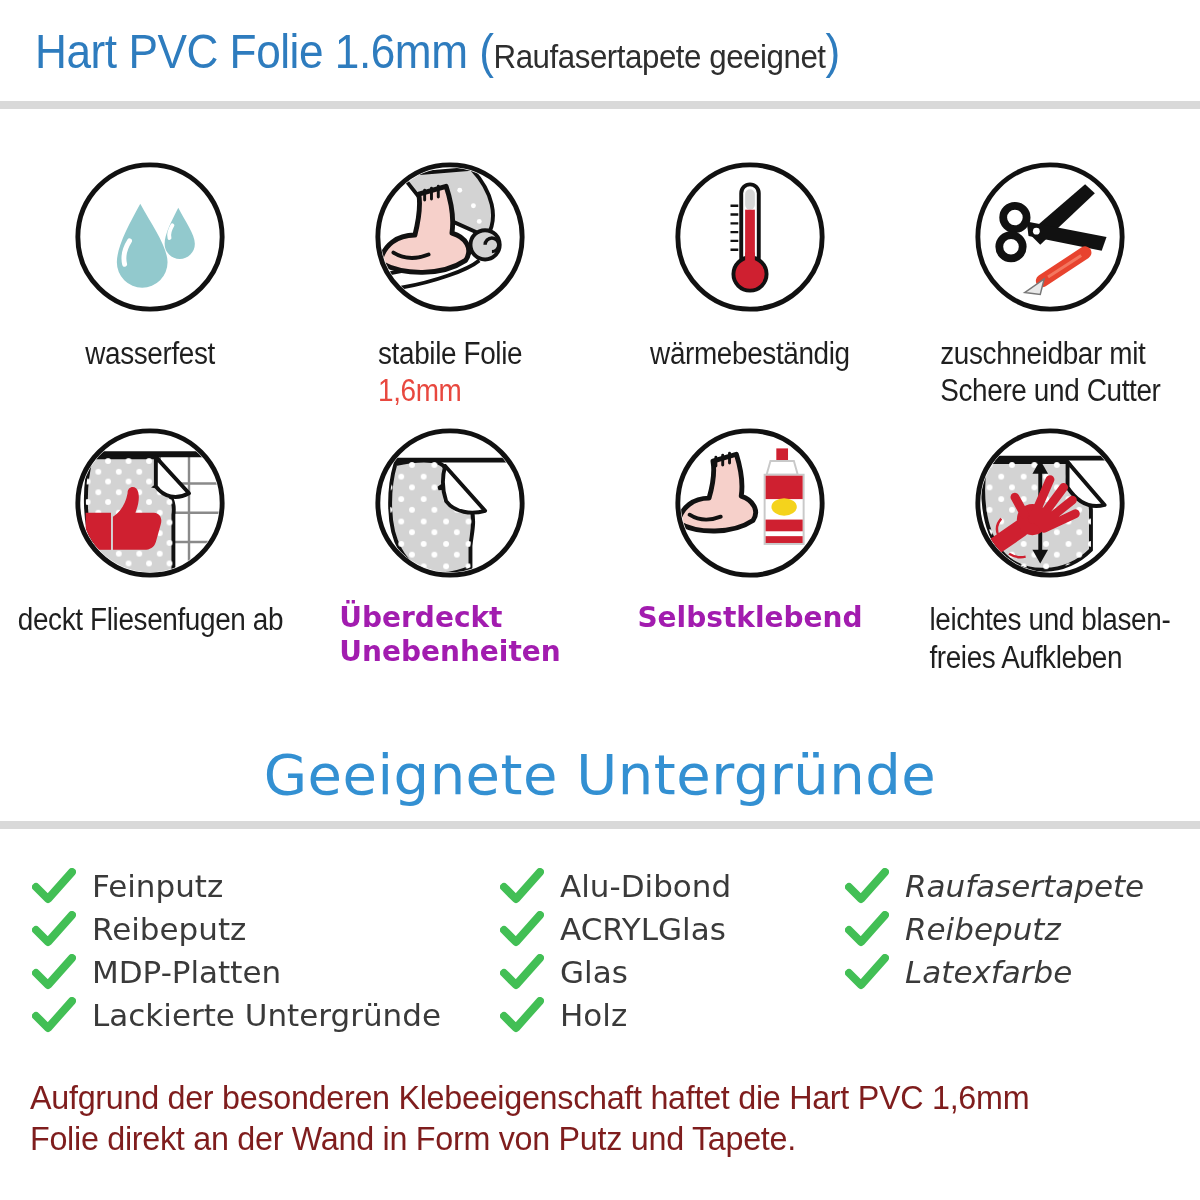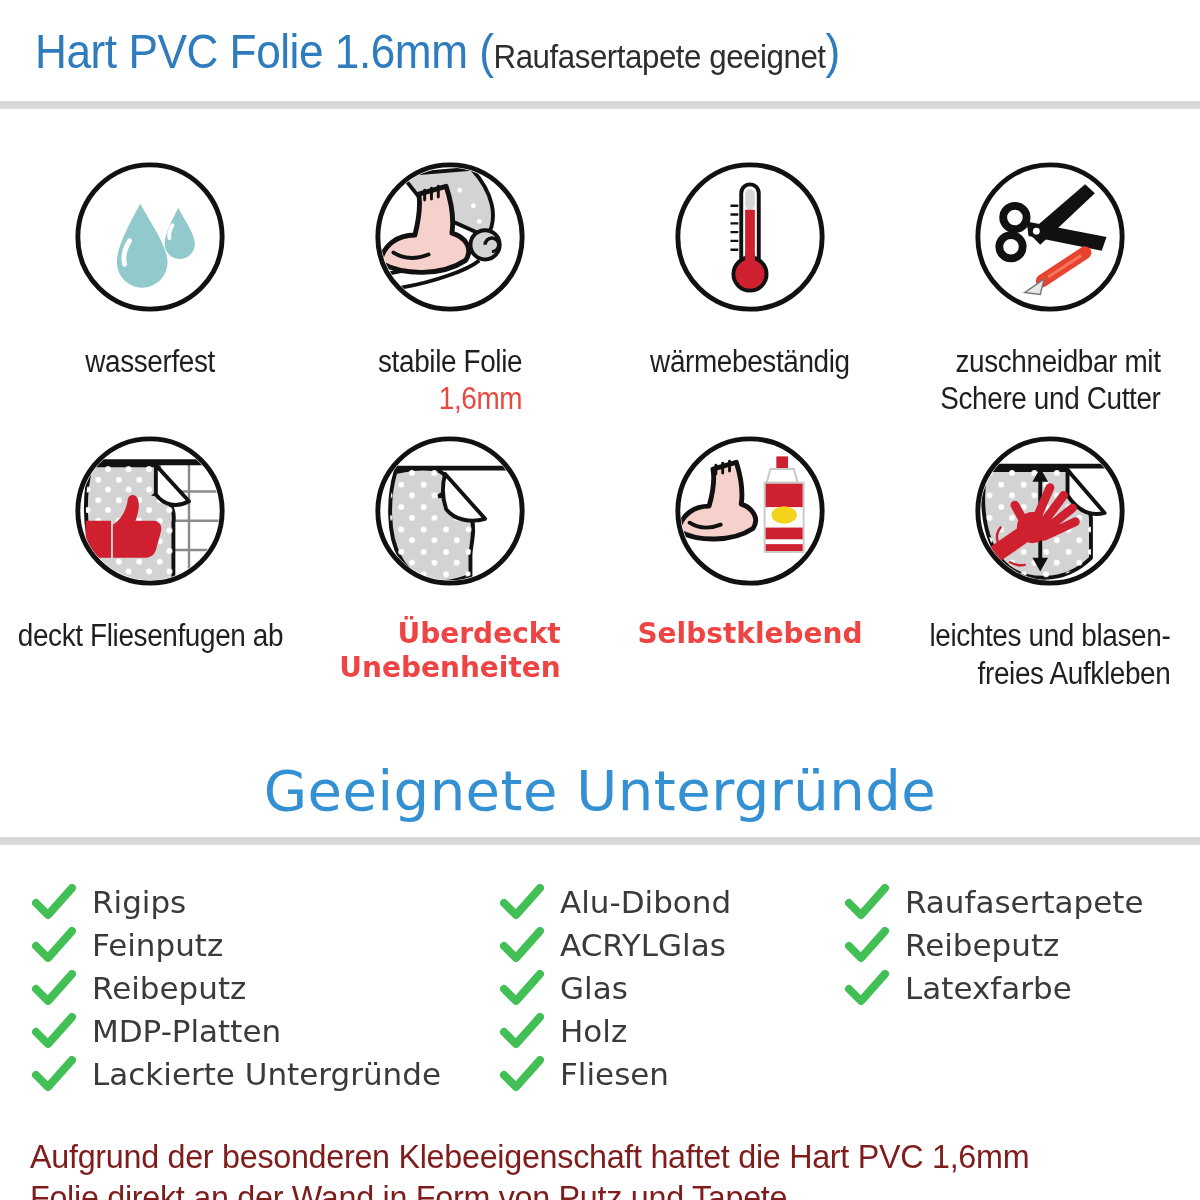--- a/index.html
+++ b/index.html
@@ -11,34 +11,34 @@
   
   .title-row{margin-top:24px;text-align:left;white-space:nowrap;}
   .t-main,.t-paren{color:#2e7cbe;font-size:48px;letter-spacing:-0.5px;}
   .t-sub{color:#2e2e2e;font-size:34px;letter-spacing:-0.5px;}
   .divider{height:8px;background:#d9d9d9;width:1200px;}
   .div1{margin-top:22px;}
   
   .features{display:grid;grid-template-columns:repeat(4,300px);row-gap:16px;margin-top:50px;justify-items:center;}
   .cell{display:flex;flex-direction:column;align-items:center;}
   .ficon{width:156px;height:156px;}
-  .cap{margin-top:28px;text-align:right;line-height:1.2;}
+  .cap{margin-top:20px;text-align:left;line-height:1.2;}
   .cond{font-family:"Liberation Sans",sans-serif;font-size:31px;color:#1f1f1f;letter-spacing:-0.4px;}
   .cond > span{display:block;transform:scaleX(0.9);transform-origin:50% 50%;}
-  .geo-bold{font-family:"DejaVu Sans",sans-serif;font-weight:700;font-size:28px;color:#ef4444;letter-spacing:0px;}
+  .geo-bold{font-family:"DejaVu Sans",sans-serif;font-weight:700;font-size:28px;color:#a21caf;letter-spacing:0px;}
   .geo-bold > span{display:block;}
   .red-sub{color:#e8483f !important;}
   
   .sub-heading{margin-top:66px;text-align:center;color:#3390d2;font-size:56px;font-family:"DejaVu Sans",sans-serif;font-weight:500;letter-spacing:0.5px;}
   .div2{margin-top:14px;}
   .lists{display:flex;padding-left:32px;margin-top:36px;}
   .listcol{display:flex;flex-direction:column;}
   .c1{width:468px;}
   .c2{width:345px;}
-  .c3{flex:1;}
+  .c3{flex:1;font-style:italic;}
   .li{display:flex;align-items:center;height:43px;gap:16px;font-family:"DejaVu Sans",sans-serif;font-size:31px;color:#3a3a3a;font-weight:500;}
   .check{width:44px;height:36px;flex:0 0 auto;}
   
   .footer{margin-top:40px;text-align:left;color:#7f1d1d;font-size:34px;line-height:1.22;letter-spacing:-0.3px;}
   .footer span{display:block;transform:scaleX(0.95);transform-origin:50% 50%;}
 </style>
 </head>
 <body>
 
 <div class="title-row">
@@ -239,26 +239,20 @@
 
 <div class="sub-heading">Geeignete Untergründe</div>
 <div class="divider div2"></div>
 
 <div class="lists">
   <div class="listcol c1">
     <div class="li">
         <svg class="check" viewBox="0 0 44 36">
           <polyline points="4,19 16,31 40,4" fill="none" stroke="#42bf55" stroke-width="8" stroke-linecap="round" stroke-linejoin="round"></polyline>
         </svg>
-        <span>Rigips</span>
-      </div>
-    <div class="li">
-        <svg class="check" viewBox="0 0 44 36">
-          <polyline points="4,19 16,31 40,4" fill="none" stroke="#42bf55" stroke-width="8" stroke-linecap="round" stroke-linejoin="round"></polyline>
-        </svg>
         <span>Feinputz</span>
       </div>
     <div class="li">
         <svg class="check" viewBox="0 0 44 36">
           <polyline points="4,19 16,31 40,4" fill="none" stroke="#42bf55" stroke-width="8" stroke-linecap="round" stroke-linejoin="round"></polyline>
         </svg>
         <span>Reibeputz</span>
       </div>
     <div class="li">
         <svg class="check" viewBox="0 0 44 36">
@@ -290,26 +284,20 @@
         <svg class="check" viewBox="0 0 44 36">
           <polyline points="4,19 16,31 40,4" fill="none" stroke="#42bf55" stroke-width="8" stroke-linecap="round" stroke-linejoin="round"></polyline>
         </svg>
         <span>Glas</span>
       </div>
     <div class="li">
         <svg class="check" viewBox="0 0 44 36">
           <polyline points="4,19 16,31 40,4" fill="none" stroke="#42bf55" stroke-width="8" stroke-linecap="round" stroke-linejoin="round"></polyline>
         </svg>
         <span>Holz</span>
-      </div>
-    <div class="li">
-        <svg class="check" viewBox="0 0 44 36">
-          <polyline points="4,19 16,31 40,4" fill="none" stroke="#42bf55" stroke-width="8" stroke-linecap="round" stroke-linejoin="round"></polyline>
-        </svg>
-        <span>Fliesen</span>
       </div>
   </div>
   <div class="listcol c3">
     <div class="li">
         <svg class="check" viewBox="0 0 44 36">
           <polyline points="4,19 16,31 40,4" fill="none" stroke="#42bf55" stroke-width="8" stroke-linecap="round" stroke-linejoin="round"></polyline>
         </svg>
         <span>Raufasertapete</span>
       </div>
     <div class="li">

